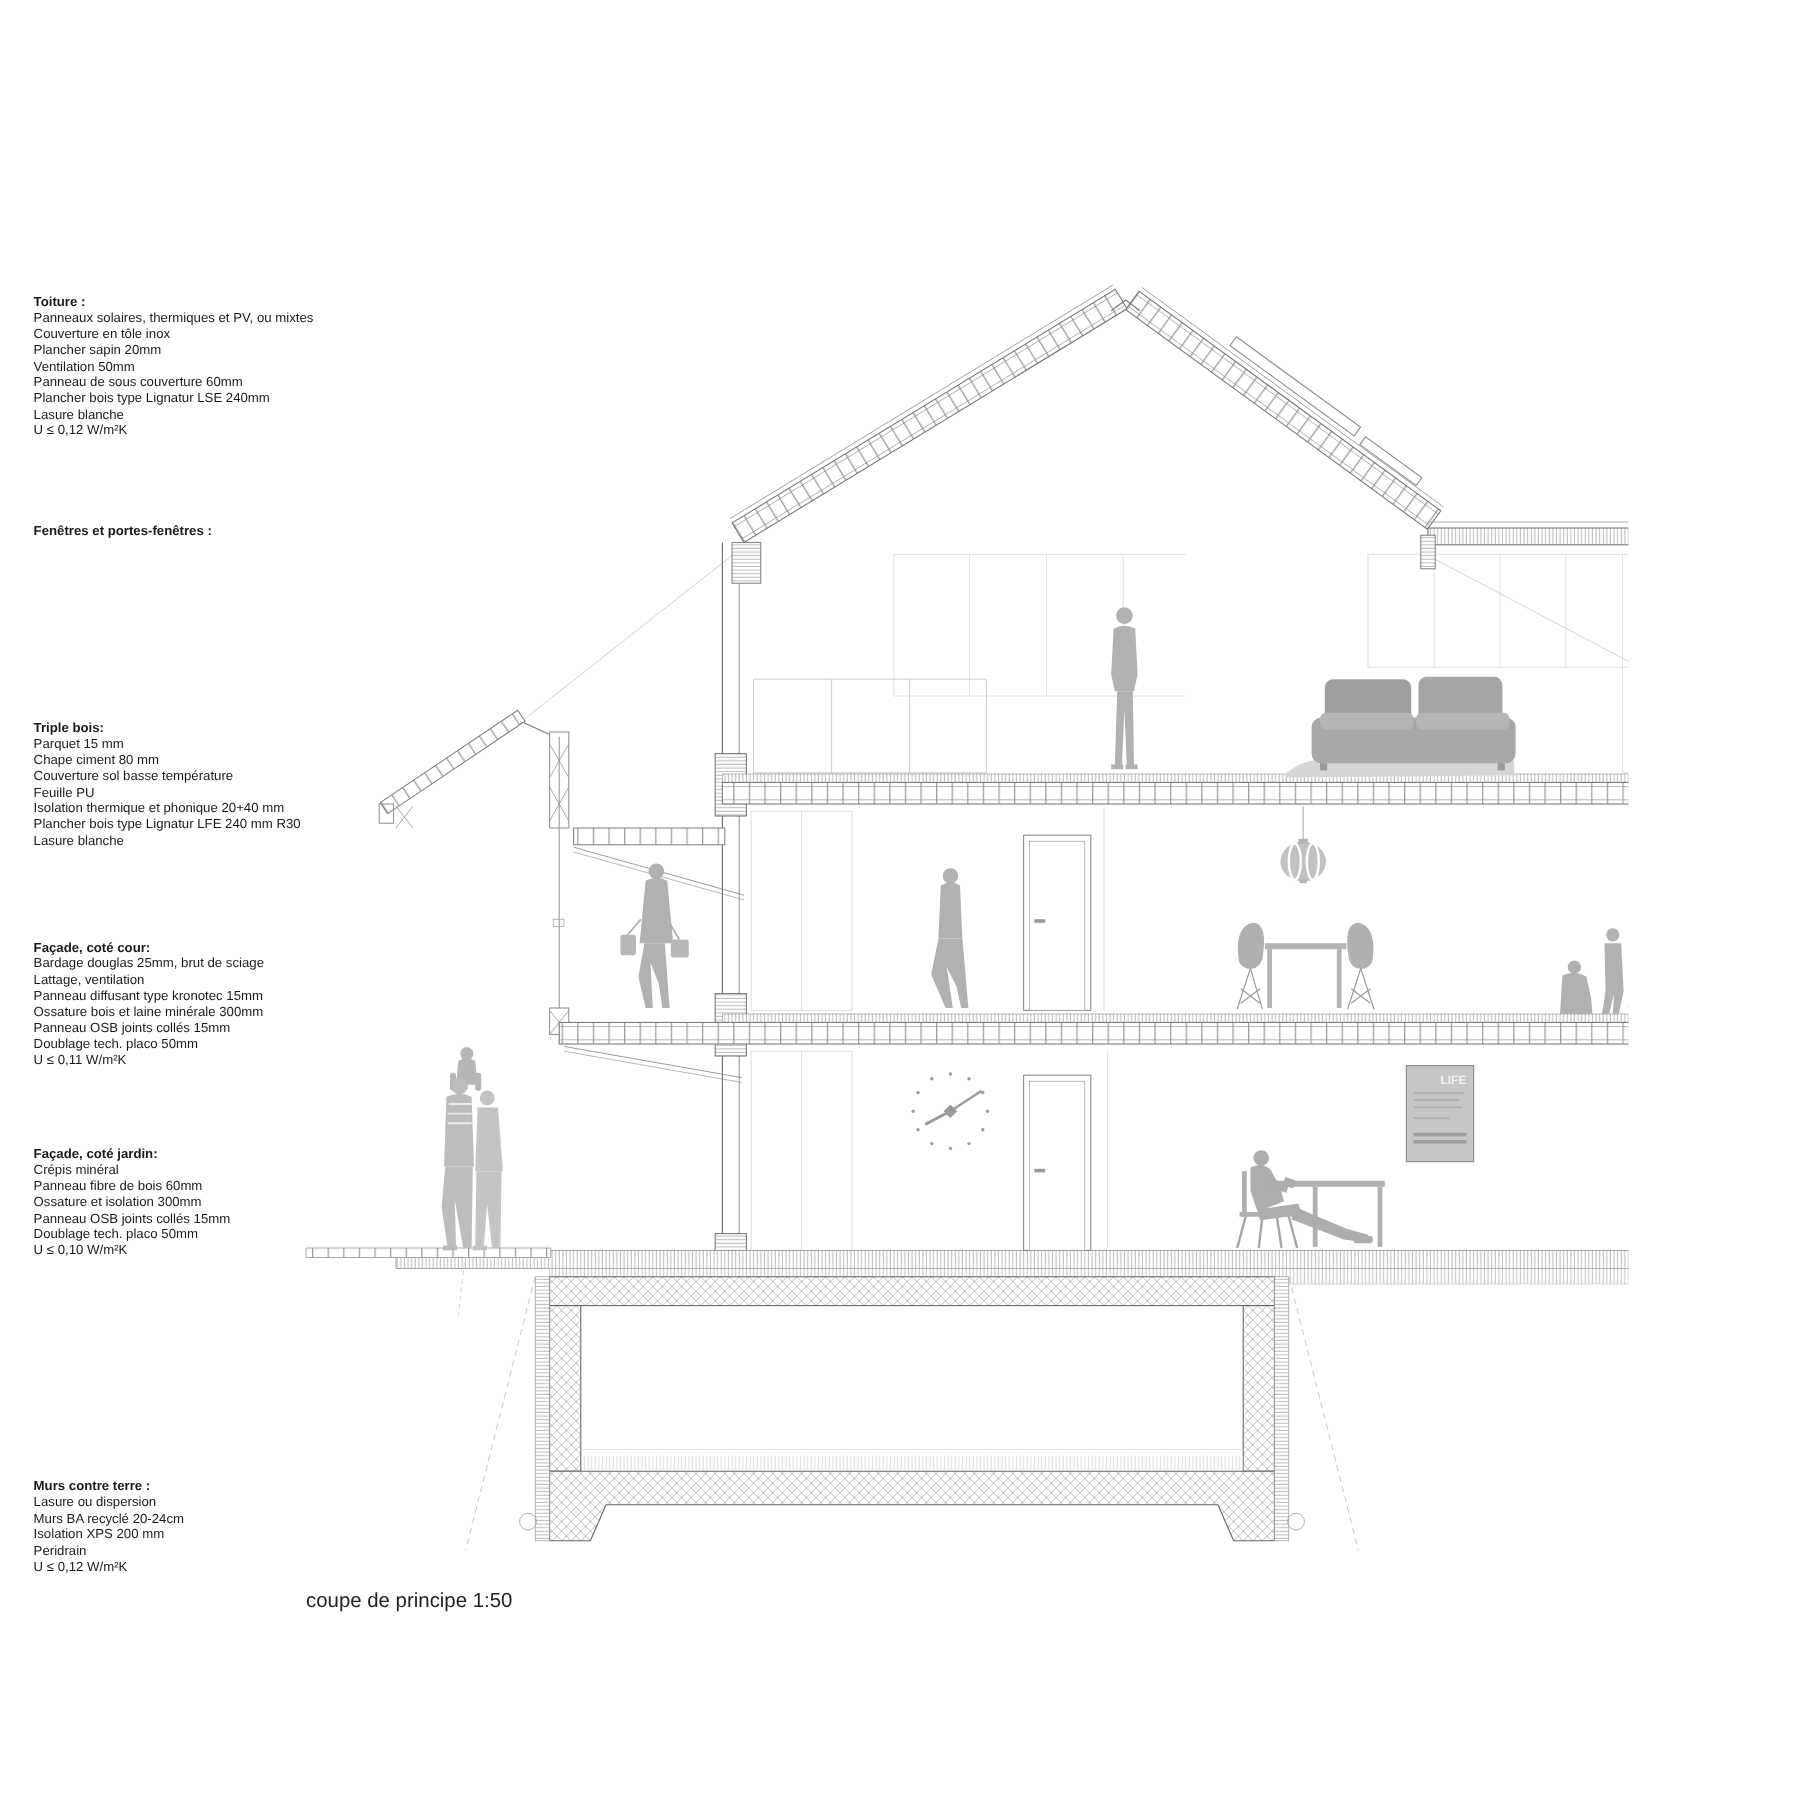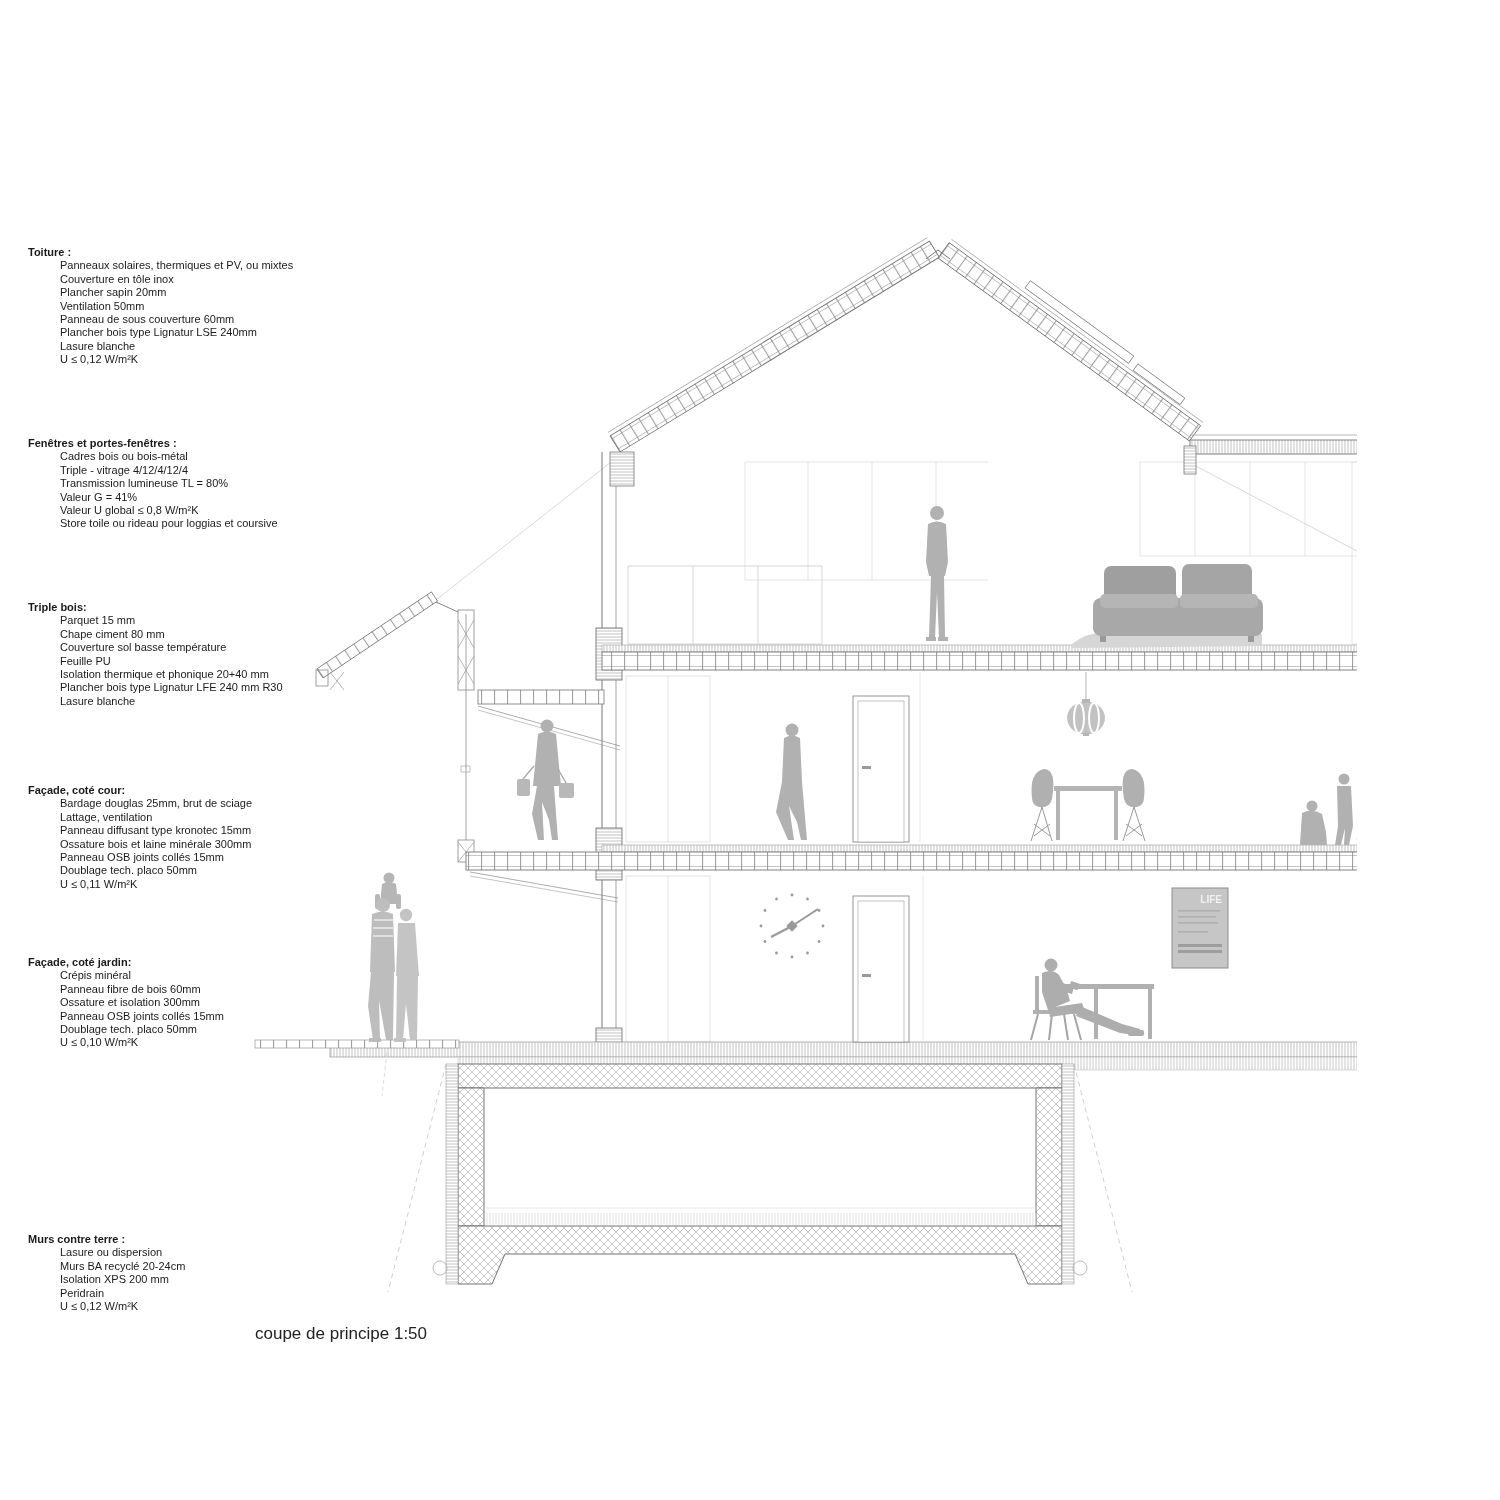--- a/index.html
+++ b/index.html
@@ -1,20 +1,20 @@
 <!DOCTYPE html>
 <html><head>
 <meta charset="utf-8">
 <style>
   html,body{margin:0;padding:0;background:#ffffff;}
   .sheet{position:relative;width:1357px;height:1500px;background:#fff;overflow:hidden;
          font-family:"Liberation Sans",sans-serif;color:#1a1a1a;text-decoration:underline;}
   .ann{position:absolute;left:28px;width:310px;font-size:11px;line-height:13.4px;}
   .ann-title{font-weight:bold;white-space:pre-line;}
-  .ann-line{white-space:nowrap;margin-left:32px;}
+  .ann-line{white-space:nowrap;}
   .caption{position:absolute;left:255px;top:1324px;font-size:17px;color:#222;}
   svg{position:absolute;left:0;top:0;}
 </style>
 </head>
 <body>
 
 <div class="sheet">
 
   <div class="ann" style="top:246px">
     <div class="ann-title">Toiture :</div>
@@ -24,28 +24,20 @@
         <div class="ann-line">Plancher sapin 20mm</div>
         <div class="ann-line">Ventilation 50mm</div>
         <div class="ann-line">Panneau de sous couverture 60mm</div>
         <div class="ann-line">Plancher bois type Lignatur LSE 240mm</div>
         <div class="ann-line">Lasure blanche</div>
         <div class="ann-line">U ≤ 0,12 W/m²K</div>
       </div>
   </div>
   <div class="ann" style="top:437px">
     <div class="ann-title">Fenêtres et portes-fenêtres :</div>
-    <div>
-        <div class="ann-line">Cadres bois ou bois-métal</div>
-        <div class="ann-line">Triple - vitrage 4/12/4/12/4</div>
-        <div class="ann-line">Transmission lumineuse TL = 80%</div>
-        <div class="ann-line">Valeur G = 41%</div>
-        <div class="ann-line">Valeur U global ≤ 0,8 W/m²K</div>
-        <div class="ann-line">Store toile ou rideau pour loggias et coursive</div>
-      </div>
   </div>
   <div class="ann" style="top:601px">
     <div class="ann-title">Triple bois:</div>
     <div>
         <div class="ann-line">Parquet 15 mm</div>
         <div class="ann-line">Chape ciment 80 mm</div>
         <div class="ann-line">Couverture sol basse température</div>
         <div class="ann-line">Feuille PU</div>
         <div class="ann-line">Isolation thermique et phonique 20+40 mm</div>
         <div class="ann-line">Plancher bois type Lignatur LFE 240 mm R30</div>

